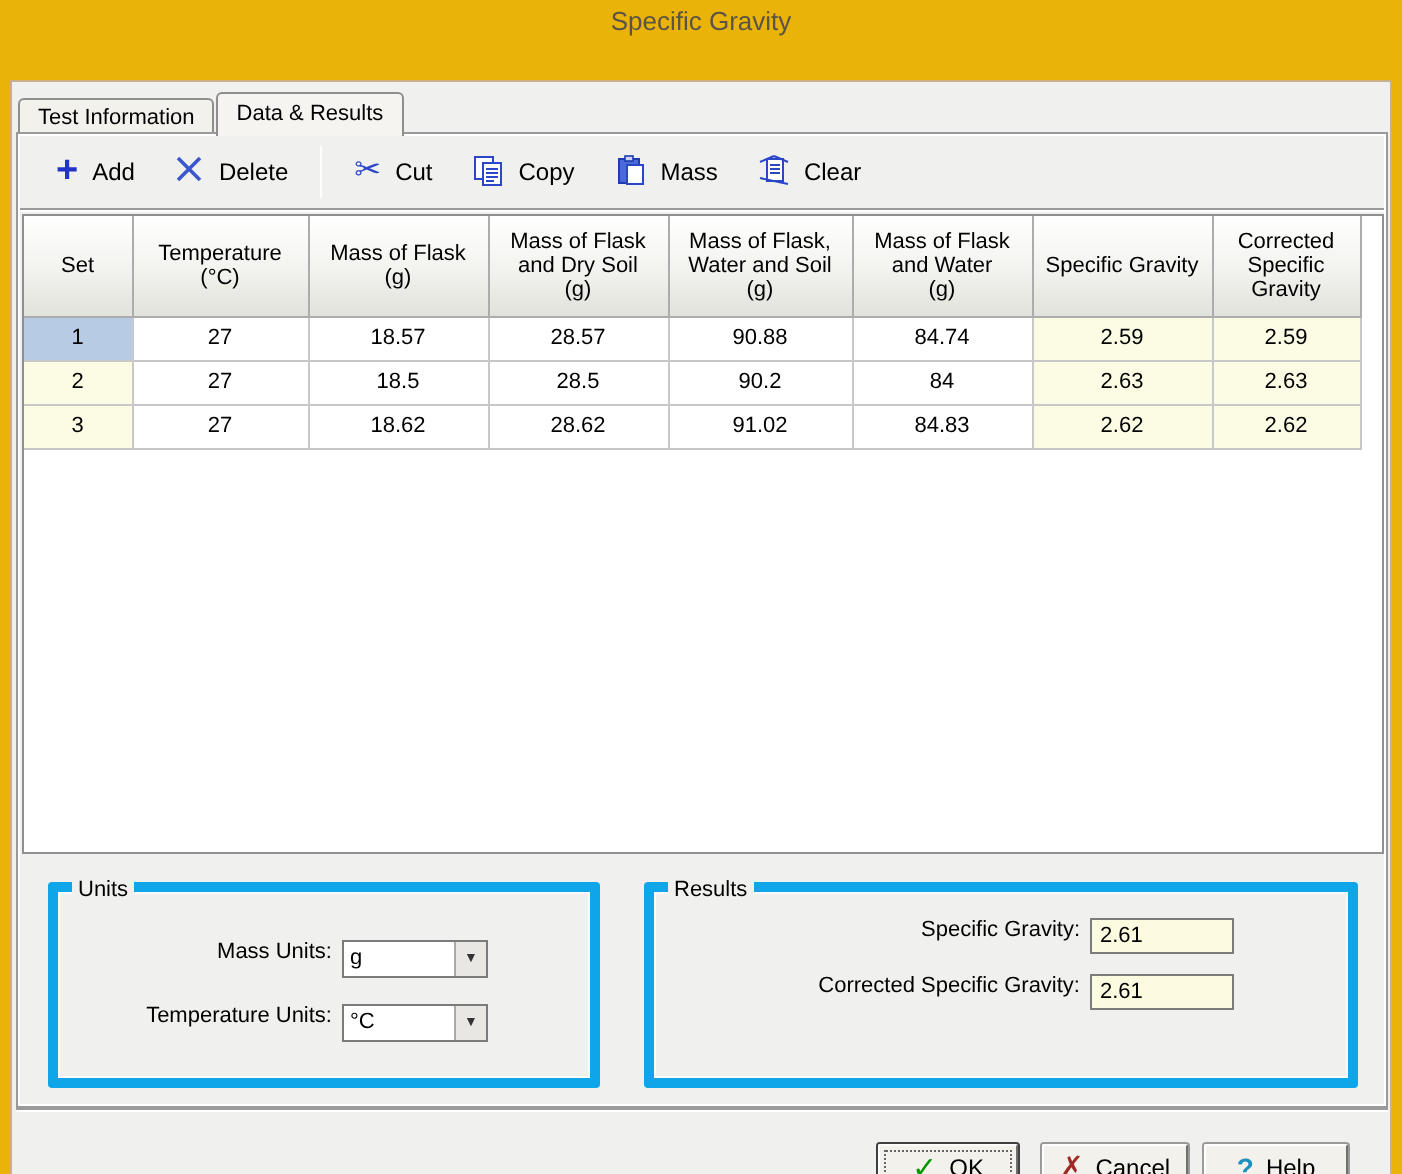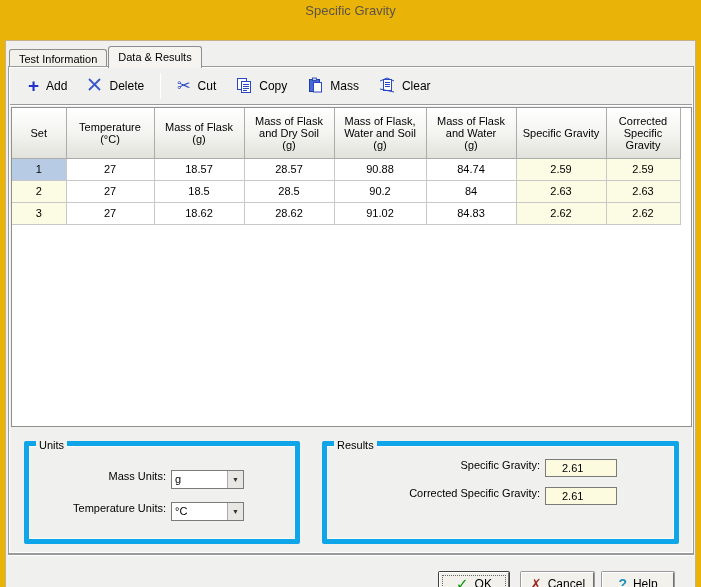--- a/index.html
+++ b/index.html
@@ -54,21 +54,21 @@
 
   .fieldrow { position:absolute; display:flex; }
   .flabel { text-align:right; padding-right:5px; white-space:nowrap; }
 
   .combo { display:flex; width:73px; height:19px; border:1px solid #7B7B7B; background:#FFFFFF; }
   .combo .cval { flex:1; padding:2px 3px; overflow:hidden; }
   .combo .cbtn { width:16px; background:#E8E7E3; border-left:1px solid #A9A9A9;
                  display:flex; align-items:center; justify-content:center; font-size:7px; color:#333; }
 
   .rfield { width:72px; height:18px; border:1px solid #7B7B7B; background:#FCFADF;
-            padding:2px 16px; font-size:11px; }
+            padding:2px 4px; font-size:11px; }
 
   
   .hsep { position:absolute; left:2px; top:513px; width:686px; height:2px;
           border-top:1px solid #9A9A9A; border-bottom:1px solid #FFFFFF; }
   .btn { position:absolute; top:531px; height:23px; background:#F2F1EC;
          border:1px solid; border-color:#FFFFFF #6F6F6F #6F6F6F #FFFFFF;
          box-shadow:0 0 0 1px #9A9A9A; border-radius:1px;
          display:flex; align-items:center; justify-content:center; gap:6px; font-size:12px; cursor:default; }
   .btn.default { box-shadow:0 0 0 1px #404040; }
   .focusrect { position:absolute; inset:2px; border:1px dotted #666; pointer-events:none; }

